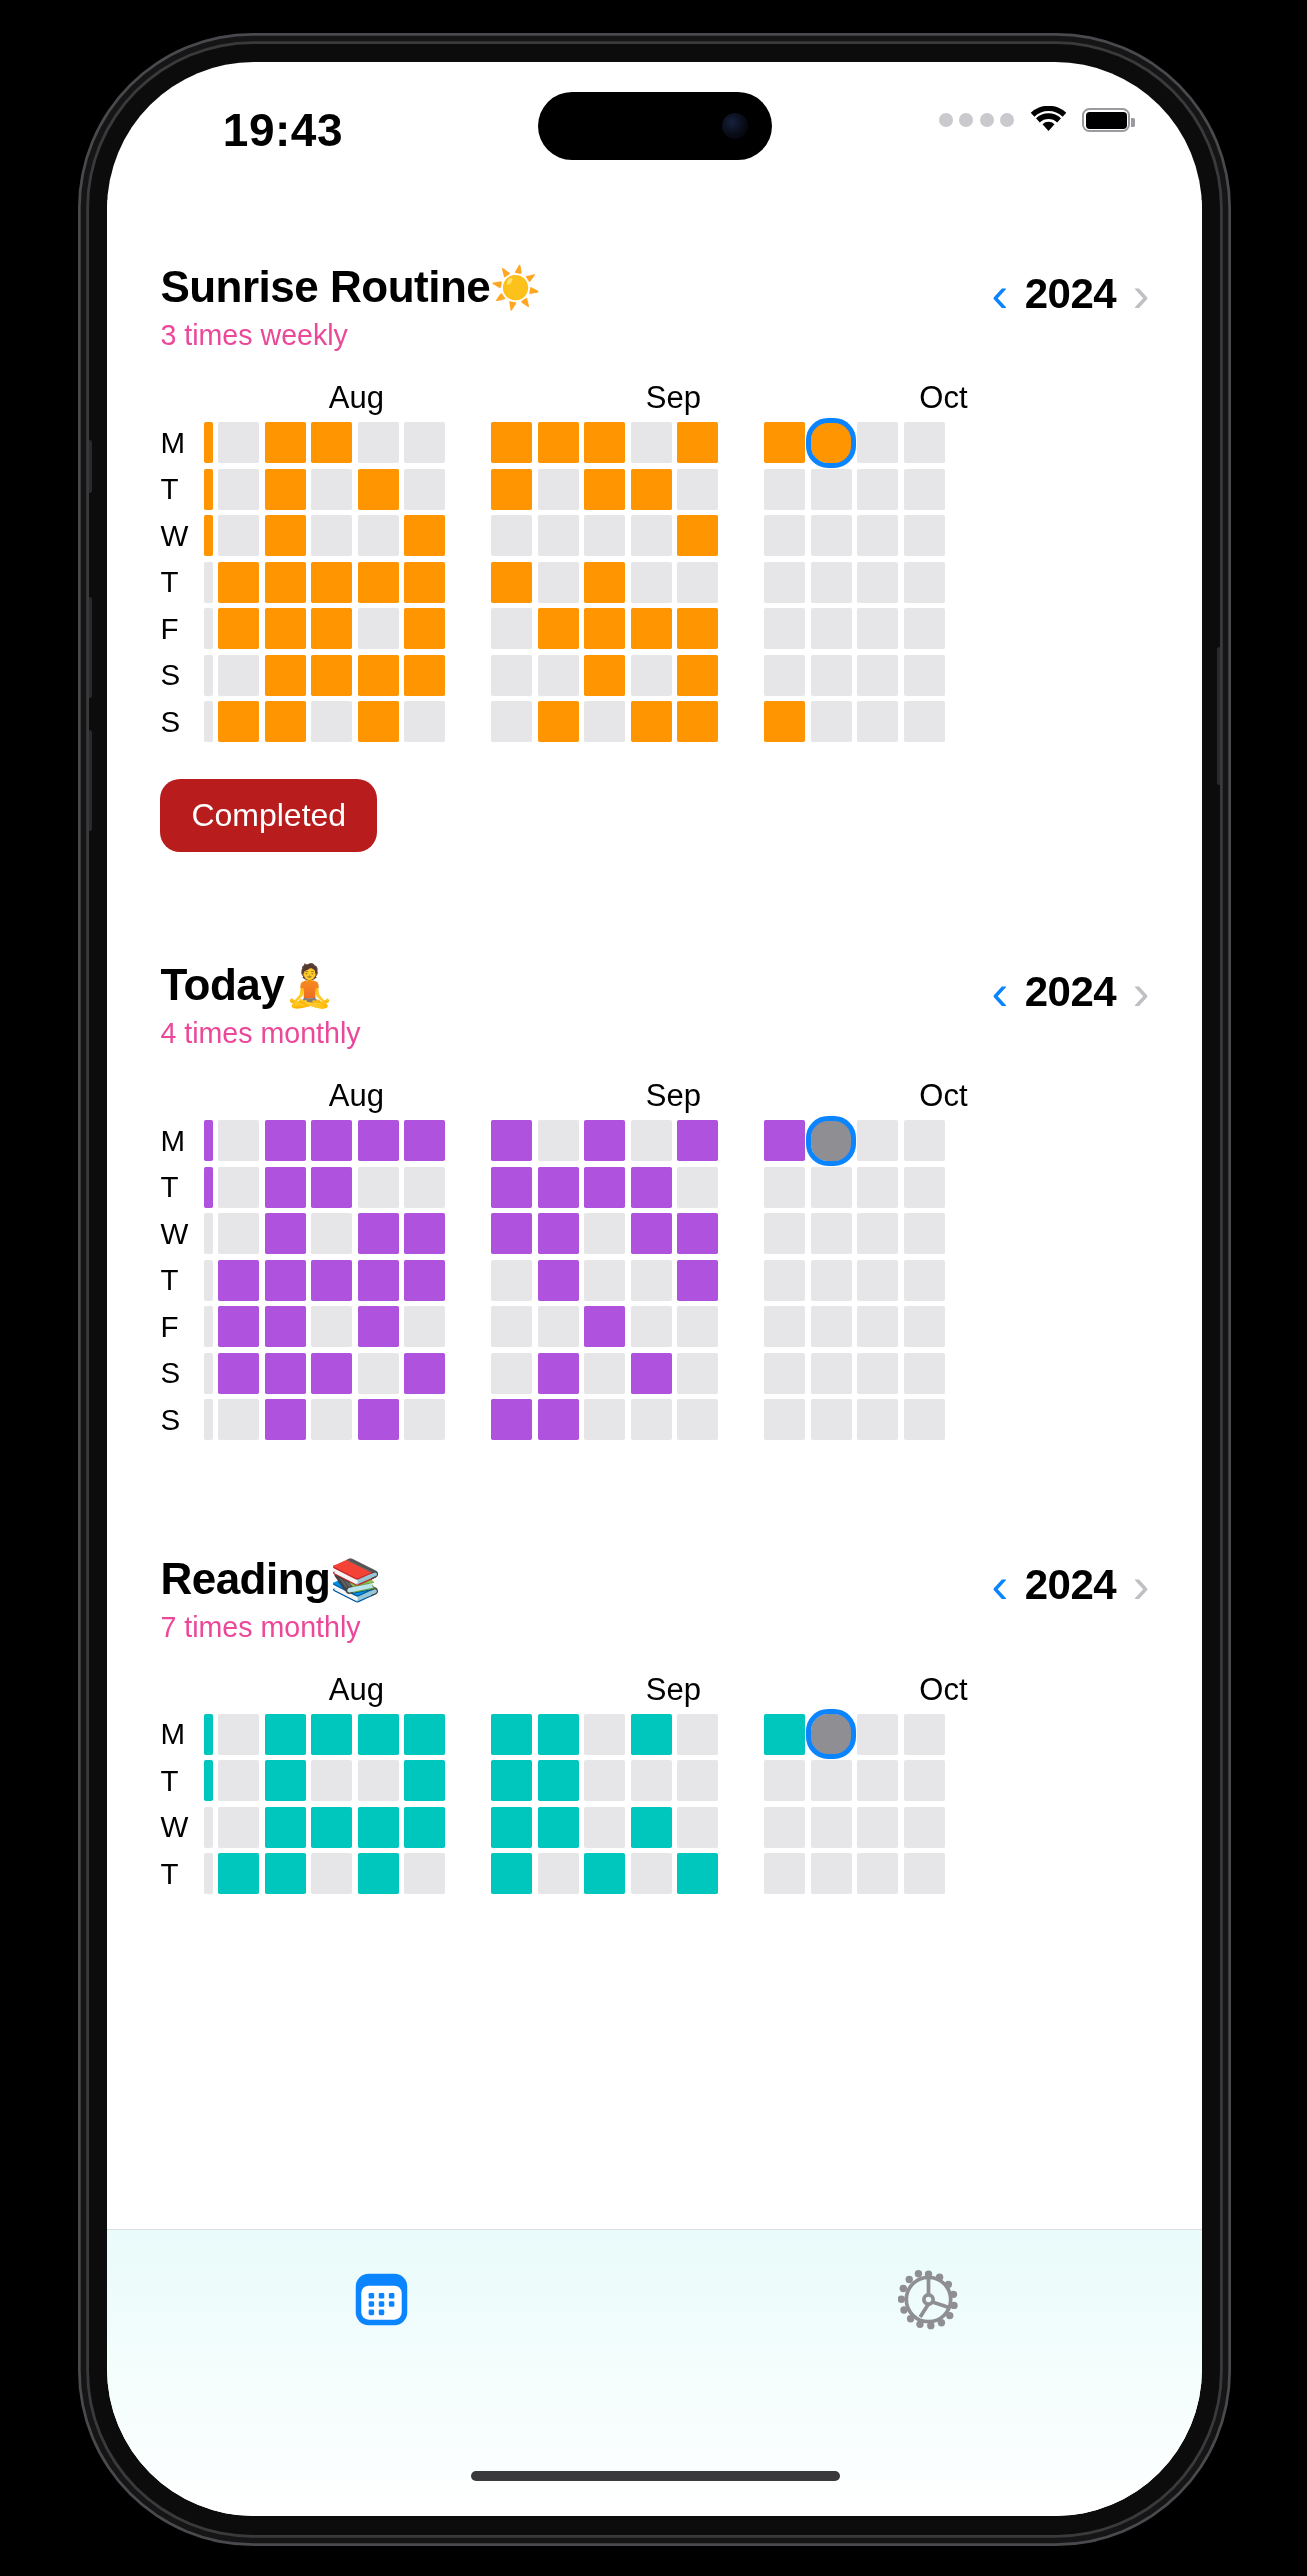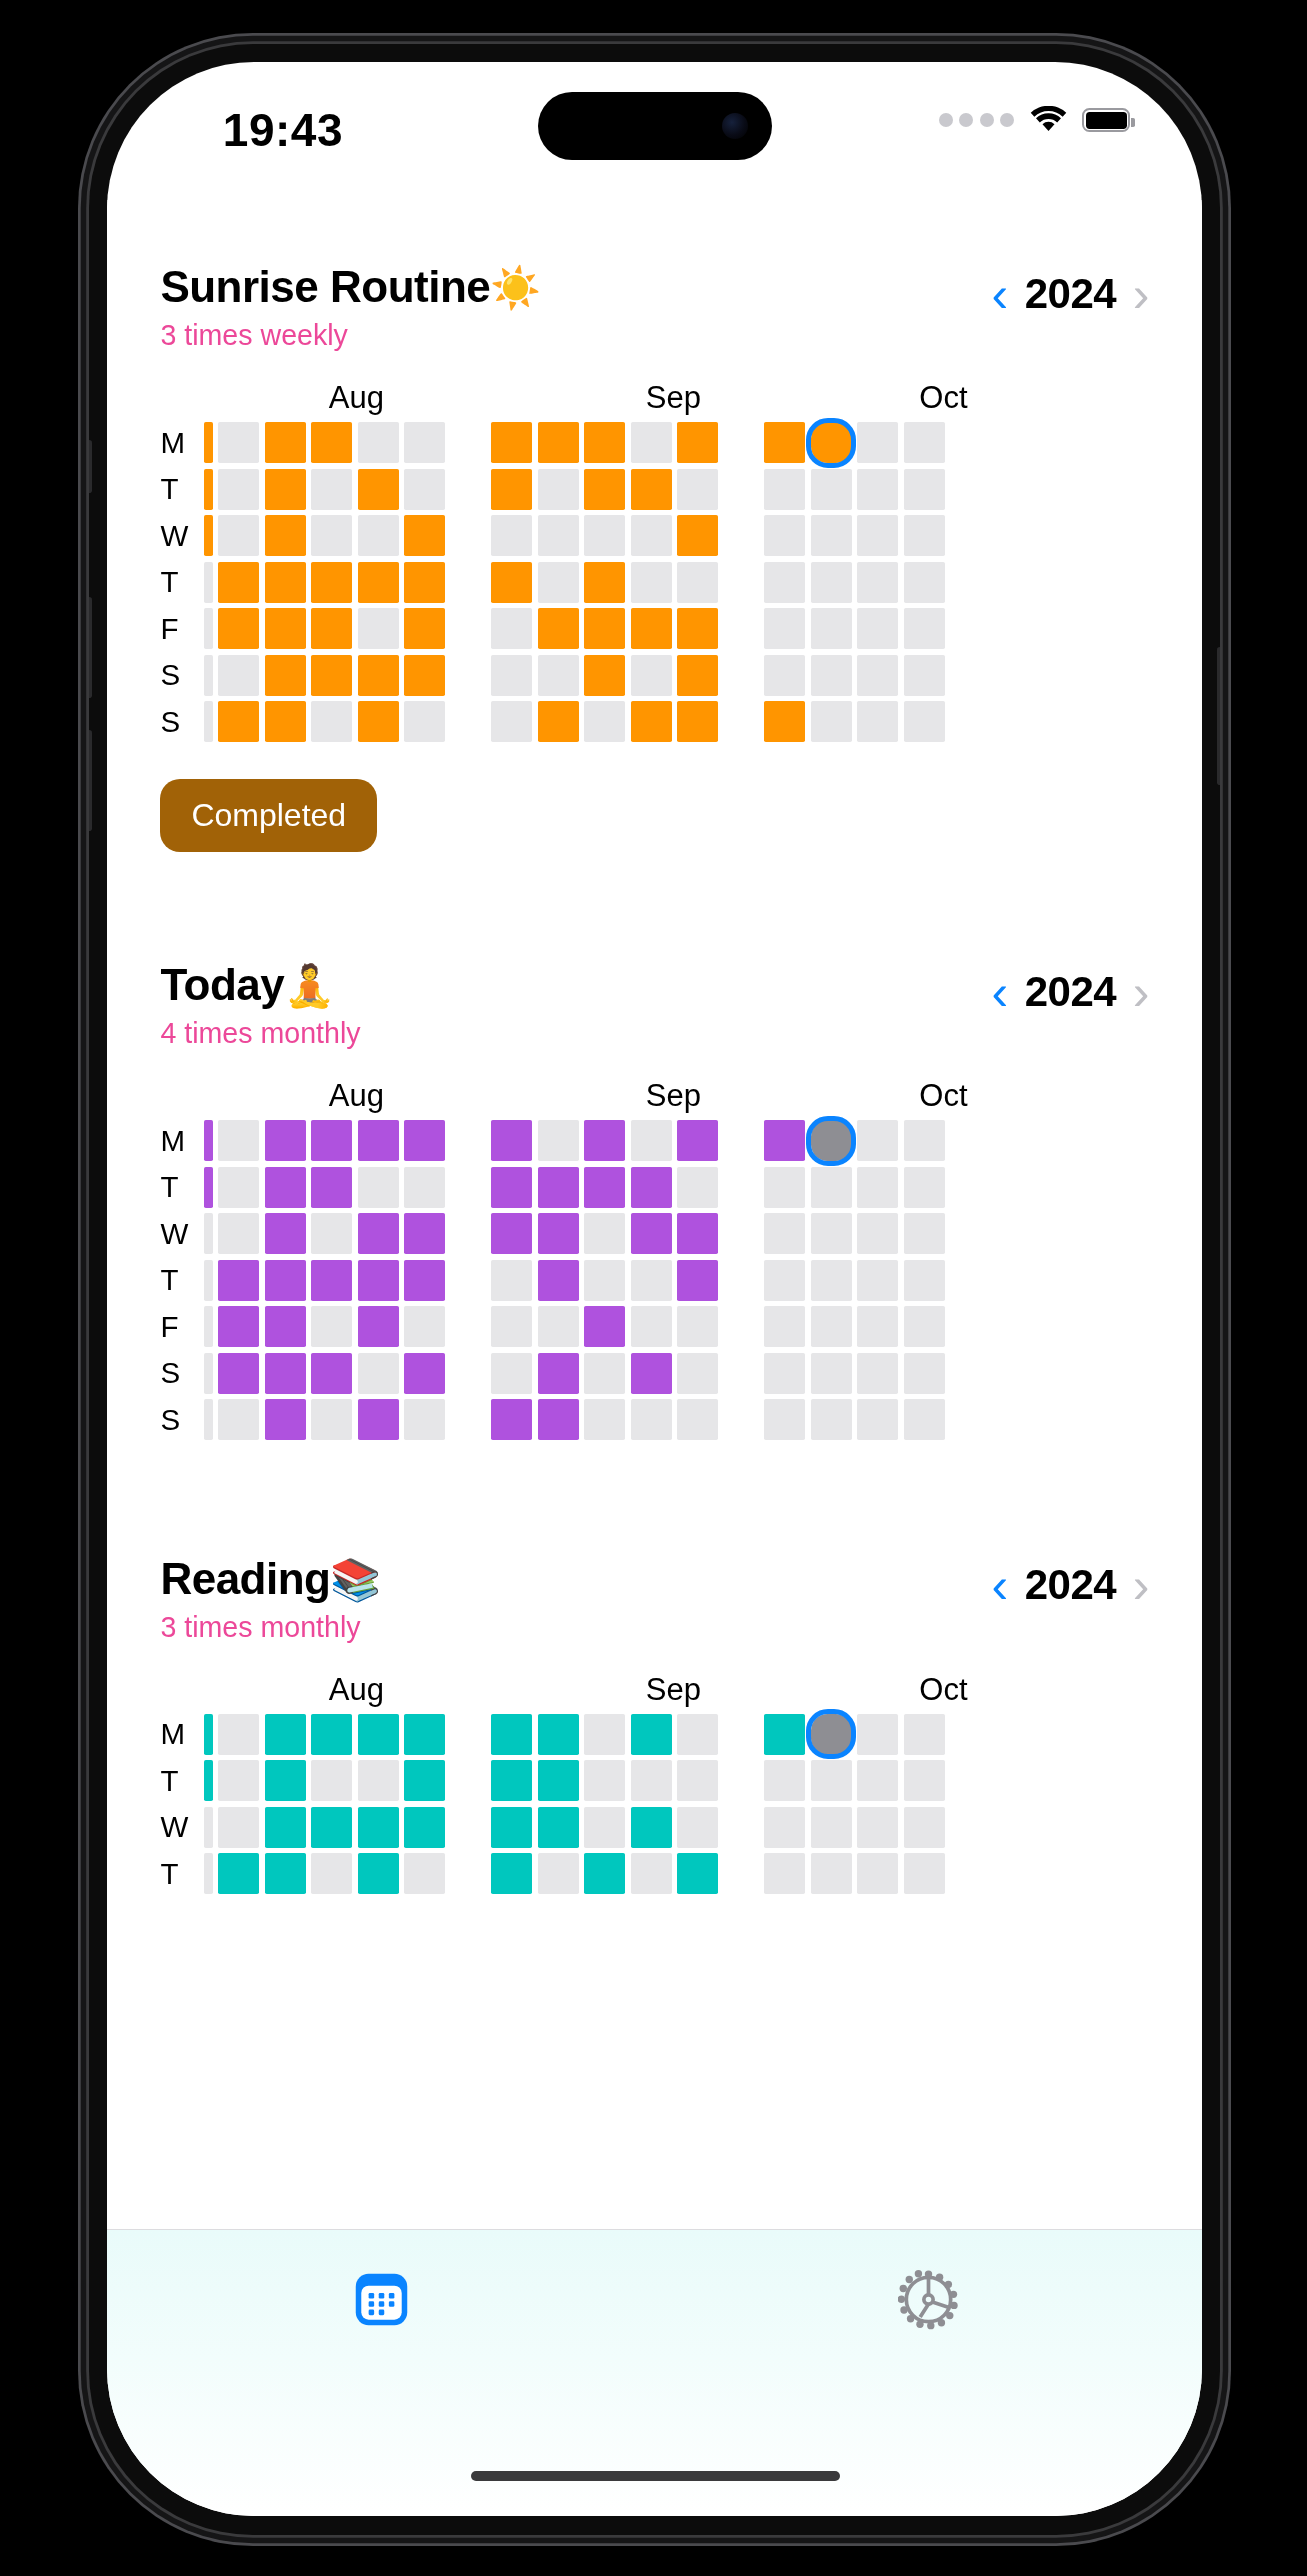--- a/index.html
+++ b/index.html
@@ -86,21 +86,21 @@
 
   
   .streak-row{display:flex;align-items:center;justify-content:space-between;margin-top:31px;}
   .streak-block{display:flex;flex-direction:column;gap:11px;}
   .streak-line{font-size:30px;color:#000;white-space:nowrap;}
   .streak-line .lab{display:inline-block;min-width:247px;}
   .streak-line .num{font-weight:500;}
   .streak-line .emo{font-family:"DejaVu Sans",sans-serif;}
 
   .btn{font-size:32px;border-radius:20px;padding:18.4px 31px;white-space:nowrap;}
-  .btn-filled{background:#a16207;color:#fff;}
+  .btn-filled{background:#b91c1c;color:#fff;}
   .btn-outline{background:#fff;color:#0a84ff;border:4.6px solid #0a84ff;padding:14.7px 28px;}
 
   
   #tab-bar{
     position:absolute;left:0;bottom:0;width:1095px;height:286px;
     background:linear-gradient(180deg,#e9fbfa 0%,#f2fdfc 45%,#ffffff 100%);
     border-top:0.9px solid #dcdcdf;
   }
   #tabs{position:absolute;left:0;top:39px;width:1095px;display:flex;}
   .tab{flex:1;display:flex;align-items:center;justify-content:center;}
@@ -516,21 +516,21 @@
                     <div class="cell off"></div>
                   </div>
                 </div>
               </div>
             </div>
           </div>
           <div class="habit-card" style="margin-top: 109px;">
             <div class="habit-head">
               <div class="habit-titlewrap">
                 <div class="habit-title"><span>Reading</span><span class="emoji">📚</span></div>
-                <div class="habit-sub">3 times monthly</div>
+                <div class="habit-sub">7 times monthly</div>
               </div>
               <div class="year-nav">
                 <span class="chev prev">‹</span>
                 <span class="year-label">2024</span>
                 <span class="chev next">›</span>
               </div>
             </div>
             <div class="heatmap">
               <div class="month-row">
                 <span class="month-lbl" style="left: 152px;">Aug</span>

